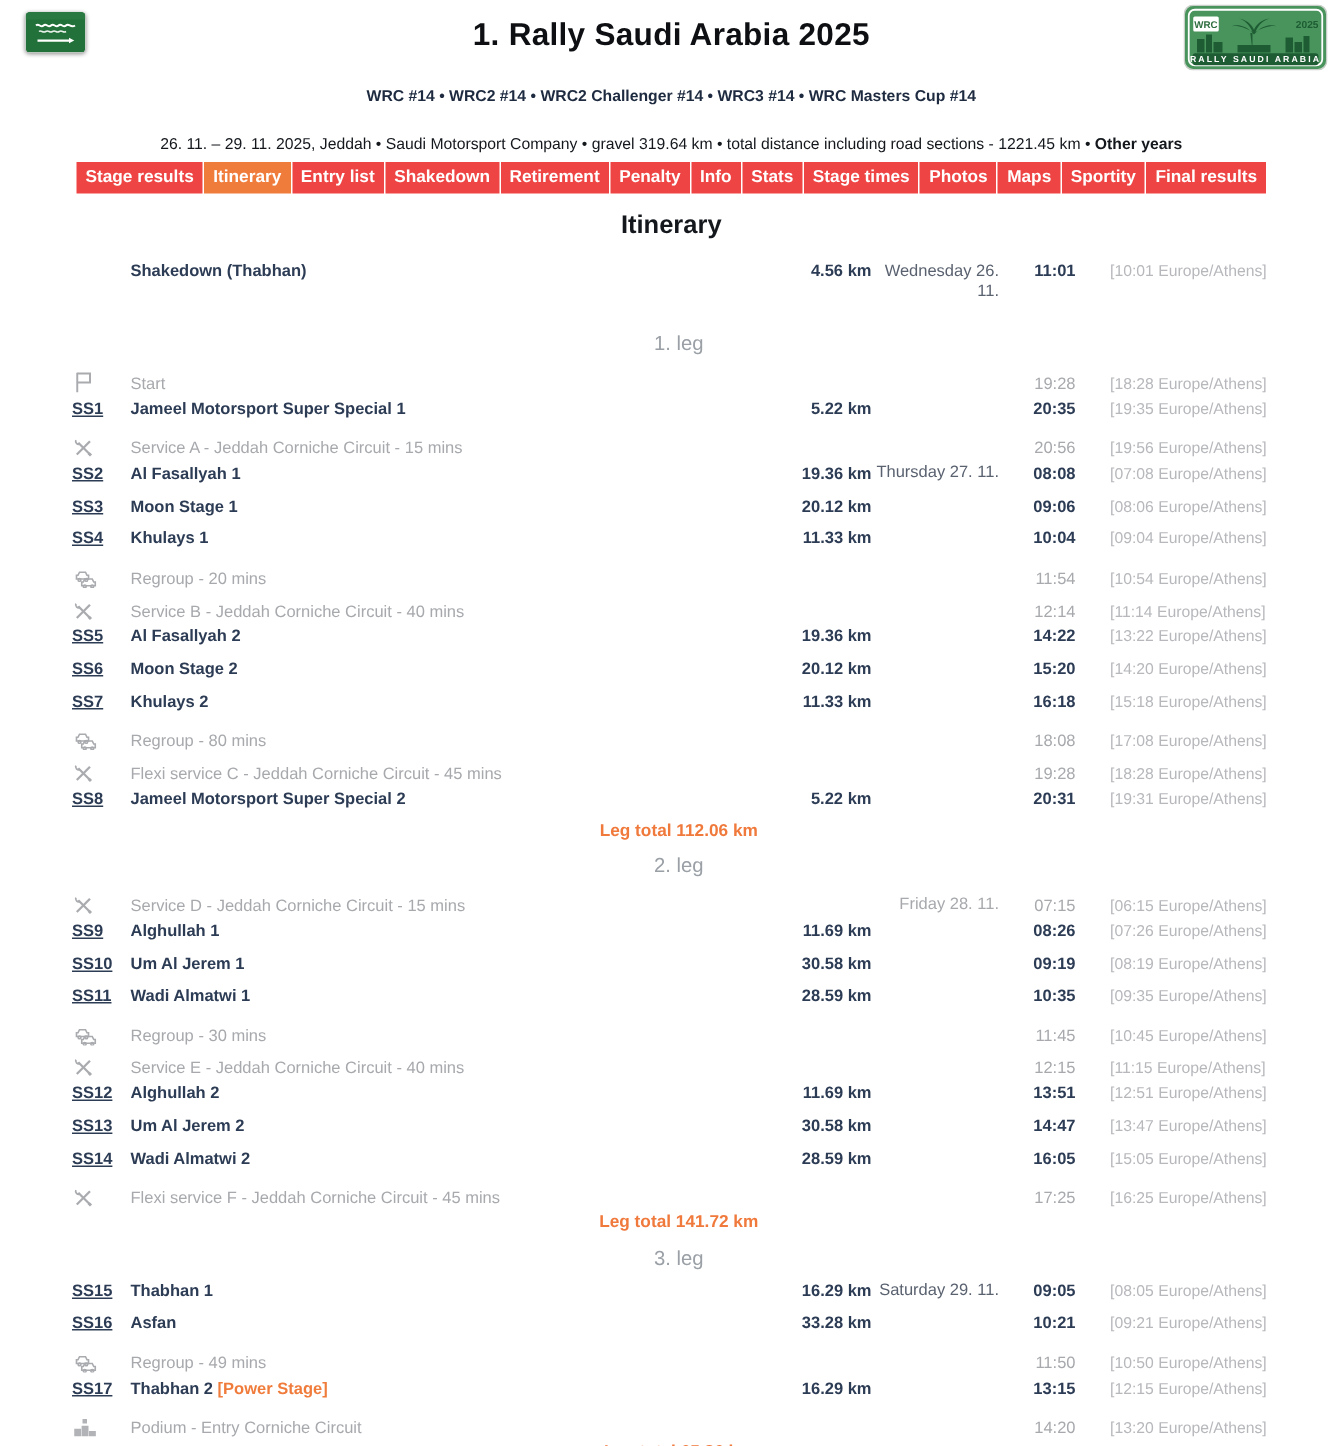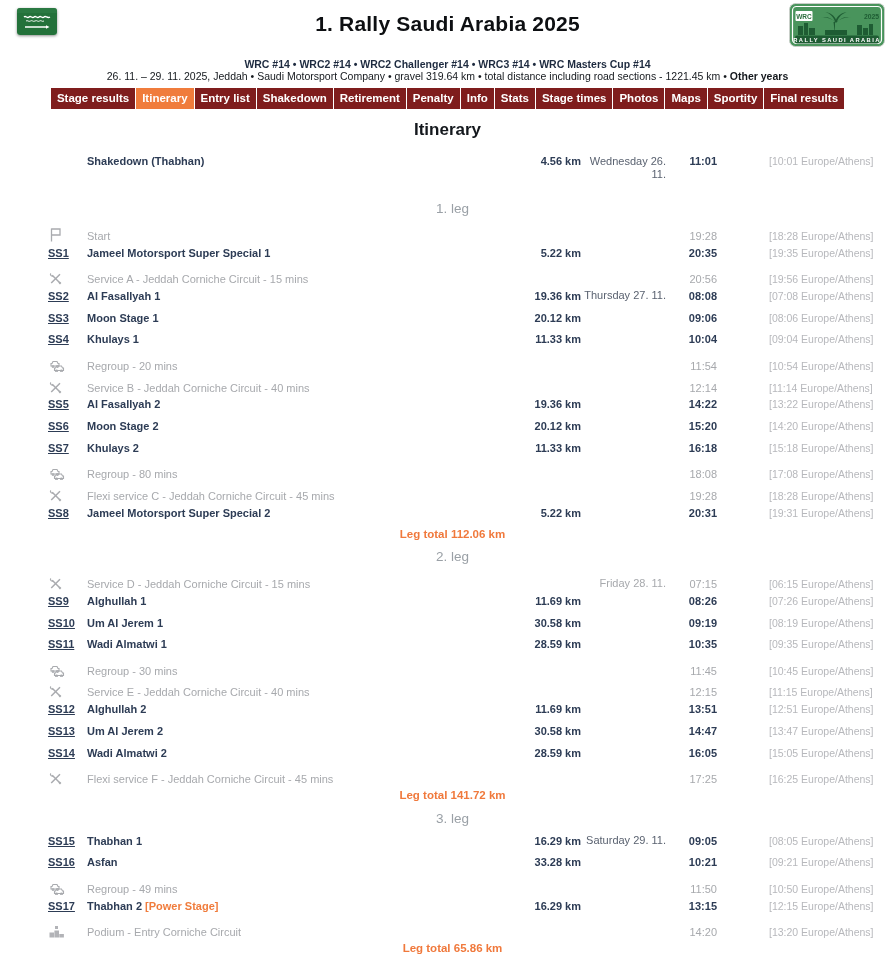--- a/index.html
+++ b/index.html
@@ -7,39 +7,39 @@
     font-family:"Liberation Sans","DejaVu Sans",sans-serif; color:#2d3c55; }
   .page { position:relative; width:895px; height:964px; }
 
   
   .flag-wrap { position:absolute; left:17px; top:8px; width:40px; height:27px;
     border-radius:3px; box-shadow:0 1px 3px rgba(0,0,0,.45); overflow:hidden; }
   .logo-wrap { position:absolute; right:10px; top:3px; width:96px; height:44px; }
   .header { text-align:center; padding-top:12px; }
   .title { font-size:21px; font-weight:bold; color:#0d0f12; letter-spacing:.2px; }
   .sub1 { margin-top:22px; font-size:10.5px; font-weight:bold; color:#1d2a3f; }
-  .sub2 { margin-top:0; font-size:10.5px; color:#14181d; }
+  .sub2 { margin-top:20px; font-size:10.5px; color:#14181d; }
   .sub2 .other-years { font-weight:bold; cursor:pointer; }
 
   
   .navbar { margin-top:6px; display:flex; justify-content:center; gap:1px; }
-  .tab { background:#7f1d1d; color:#fff; font-size:11.5px; font-weight:bold;
+  .tab { background:#ef4444; color:#fff; font-size:11.5px; font-weight:bold;
     padding:4px 6px 4px; line-height:13px; cursor:pointer; white-space:nowrap; }
   .tab.active { background:#f07c3c; }
 
   
   .h2 { margin-top:11px; text-align:center; font-size:17px; font-weight:bold; color:#14181d; }
   .table { padding:0 38px 0 48px; }
   .row { display:flex; align-items:center; height:21.7px; font-size:11px; }
   .c1 { width:39px; flex:none; display:flex; align-items:center;text-decoration:underline; }
   .c2 { flex:1; min-width:0; }
   .c3 { width:100px; flex:none; text-align:right; }
   .c4 { width:85px; flex:none; text-align:right; line-height:13px; }
   .c5 { width:51px; flex:none; text-align:right; }
-  .c6 { width:140px; flex:none; padding-left:52px; font-size:10.5px; color:#b7b8bc; white-space:nowrap; }
+  .c6 { width:140px; flex:none; padding-left:23px; font-size:10.5px; color:#b7b8bc; white-space:nowrap; }
   .ss { font-weight:bold; color:#2d3c55; }
   .row.stage .c2, .row.stage .c3, .row.stage .c5 { font-weight:bold; color:#2d3c55; }
   .row.stage .c4 { color:#5a6270; font-weight:normal; }
   .row.aux { color:#a7a9ad;align-items:flex-end; }
   .ps-suffix { color:#f07c3c; font-weight:bold; }
   .icon { display:inline-flex; margin-left:1px; }
 
   .shk-row { display:flex; align-items:flex-start; height:42px; margin-top:15px;
     padding:0 38px 0 48px; font-size:11px; }
   .shk-row .c2, .shk-row .c3, .shk-row .c5 { font-weight:bold; color:#2d3c55; }

